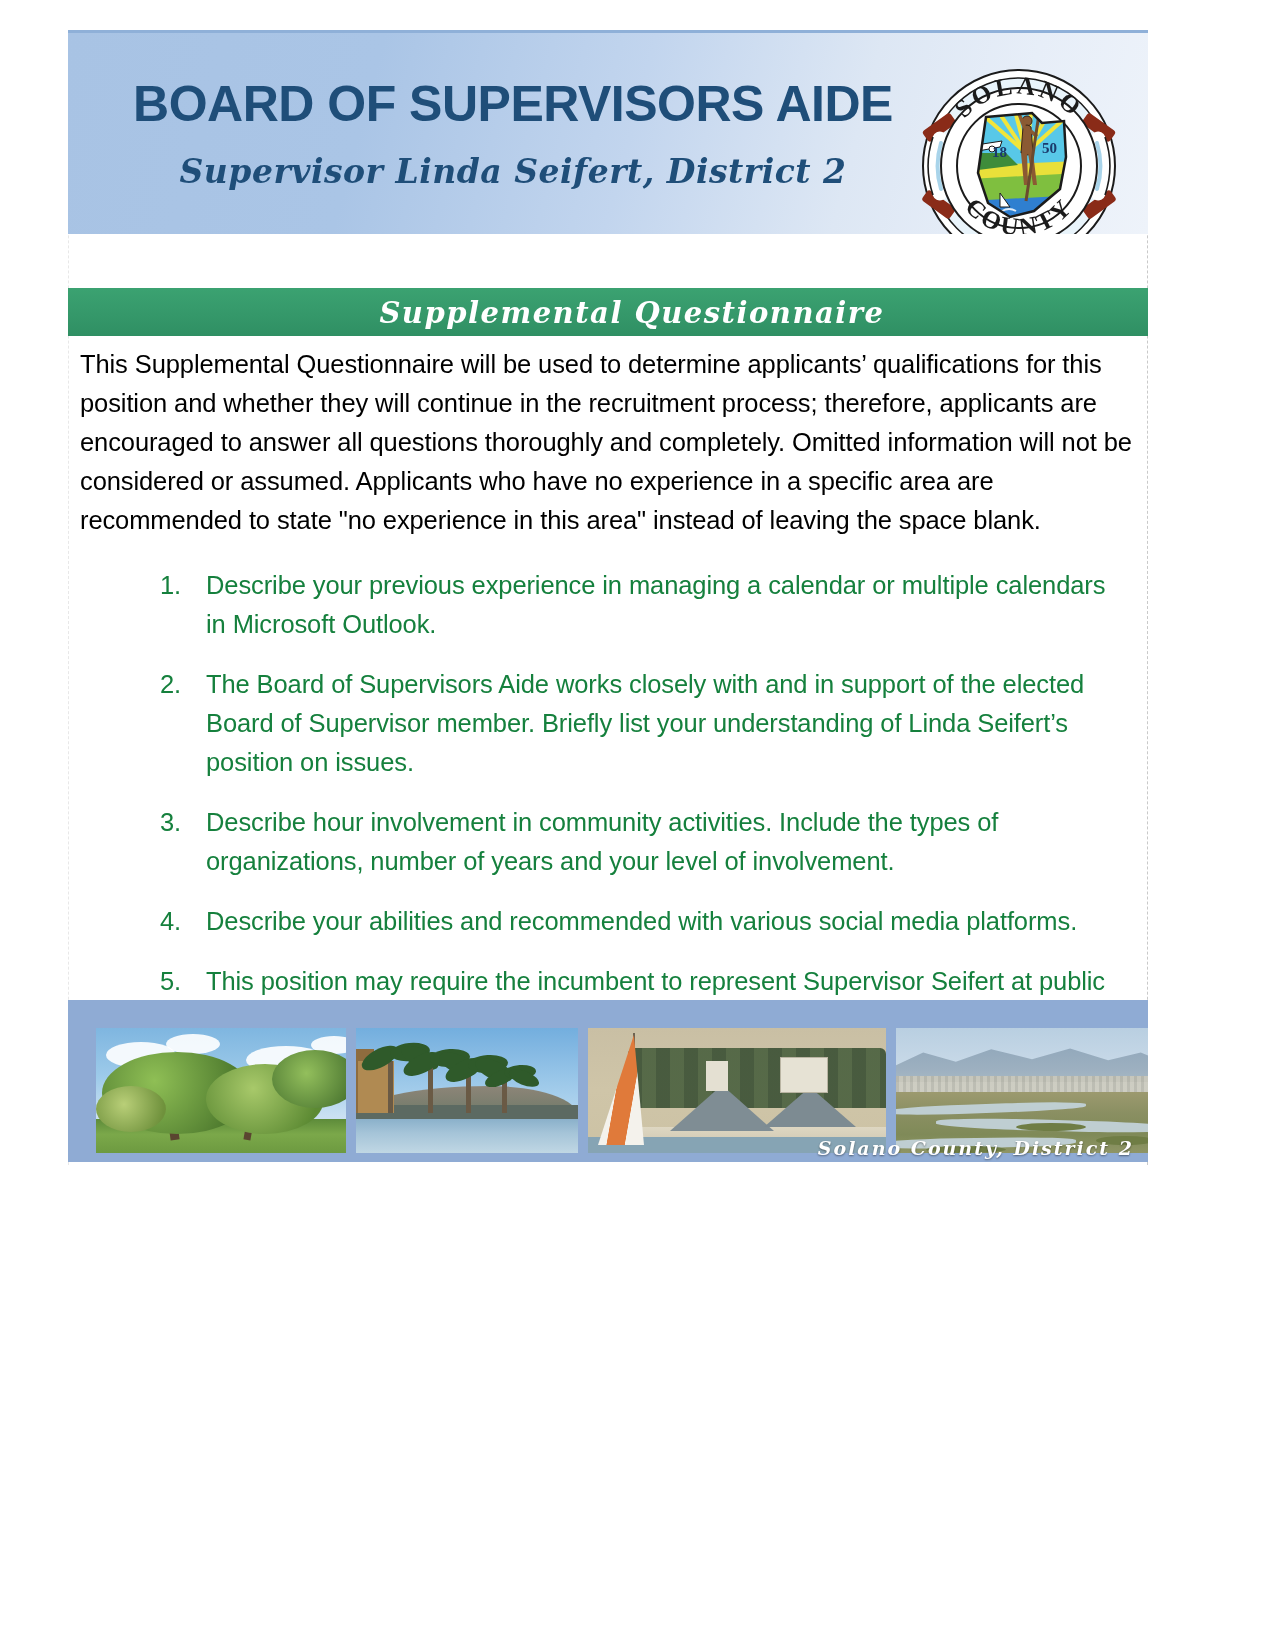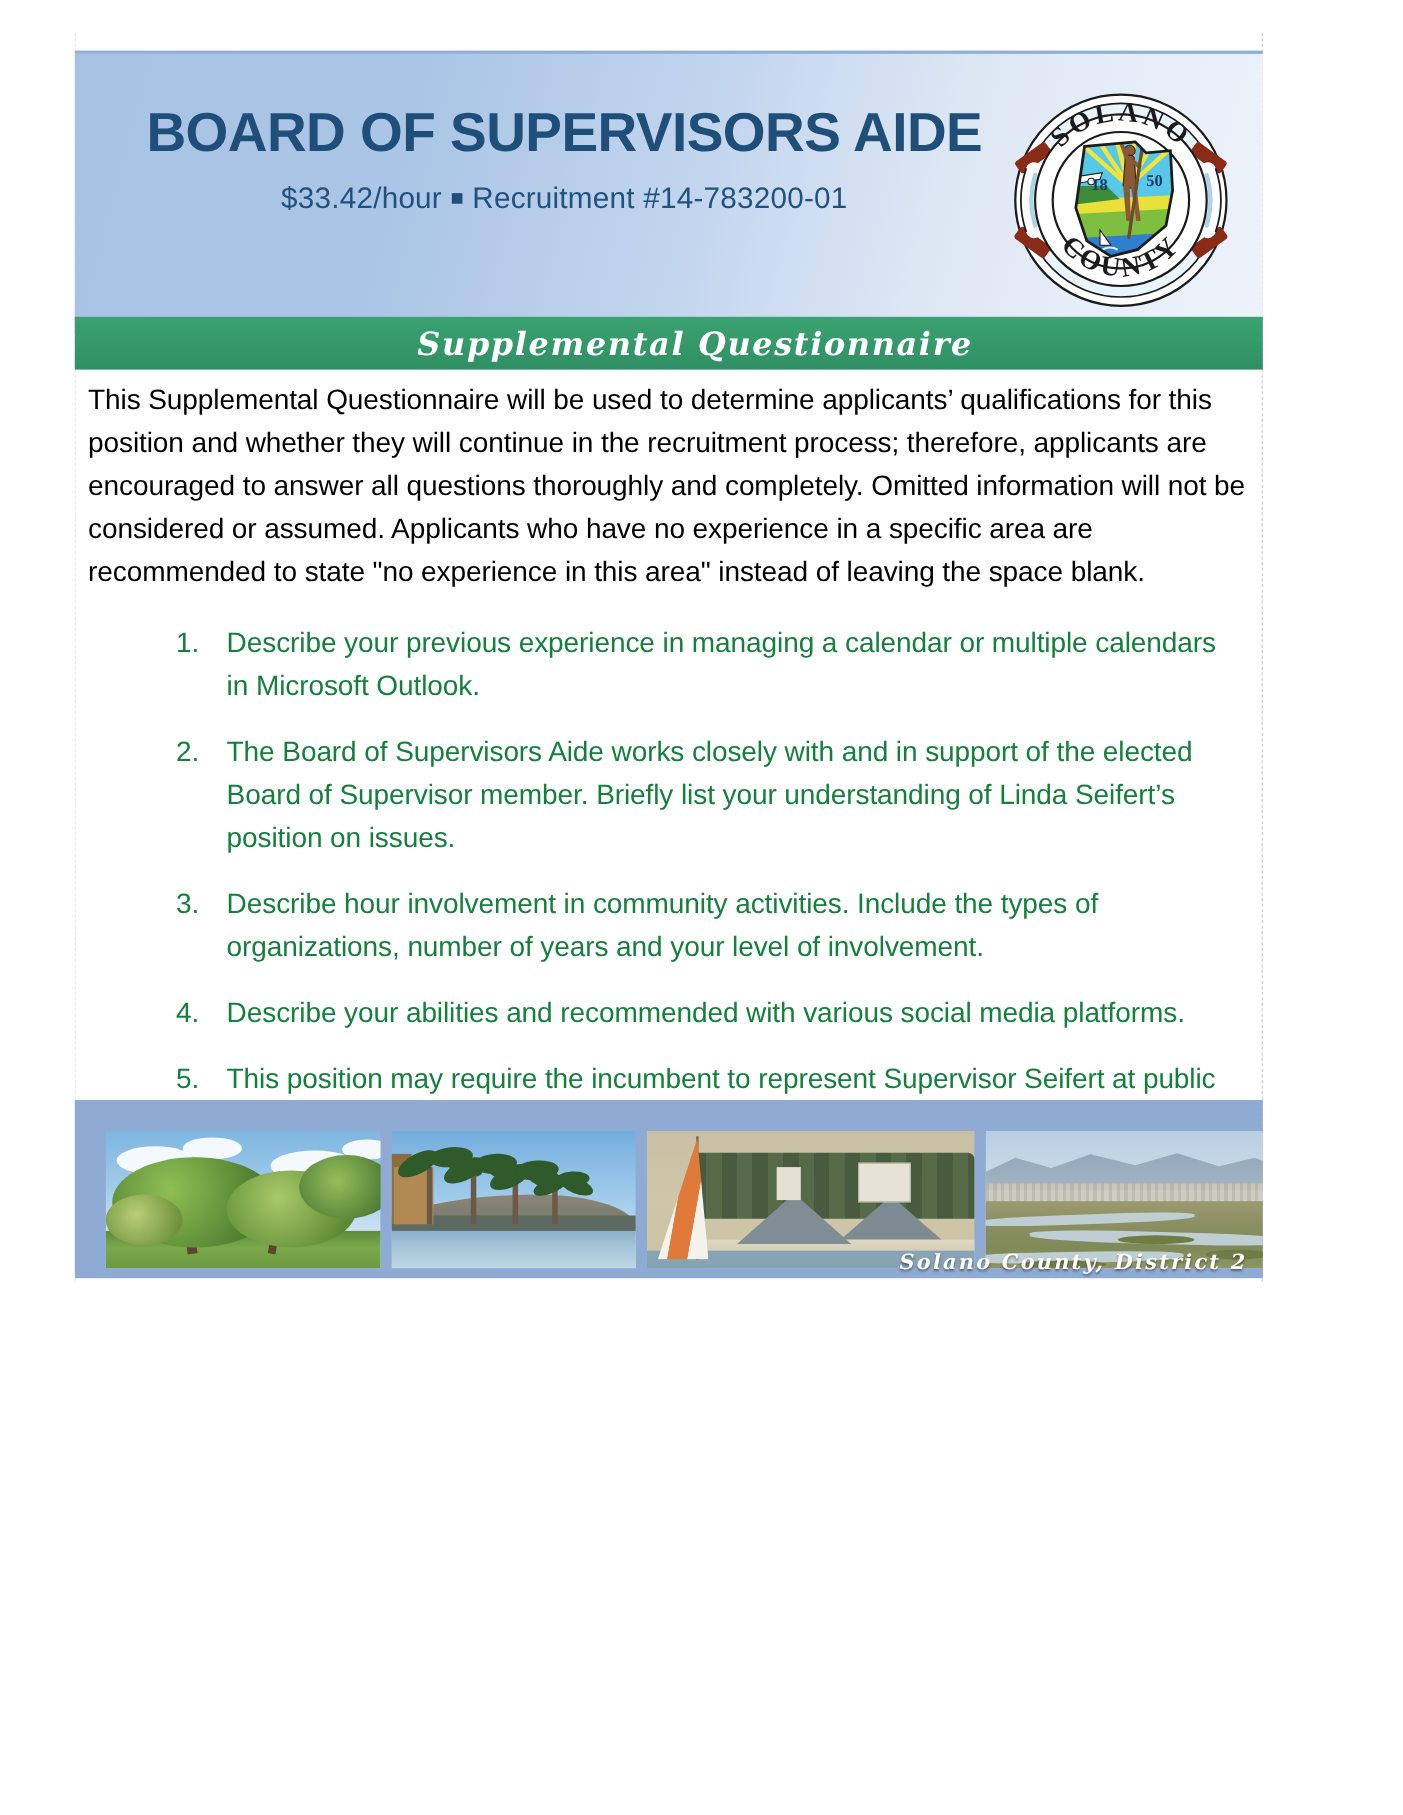--- a/index.html
+++ b/index.html
@@ -33,23 +33,23 @@
     border-right: 1px dashed #c9c9c9;
     border-left: 1px dashed #e8e8e8;
     box-sizing: border-box;
     pointer-events: none;
   }
 
   
   .header-banner {
     position: absolute;
     left: 68px;
-    top: 46px;
+    top: 30px;
     width: 1080px;
-    height: 258px;
+    height: 204px;
     background: linear-gradient(105deg, #a8c3e4 0%, #aac5e6 28%, #c2d5ee 52%, #dde7f4 72%, #e7eef8 86%, #eef3fa 100%);
     border-top: 3px solid #8fb0d8;
     box-sizing: border-box;
     overflow: hidden;
   }
 
   .title-block {
     position: absolute;
     left: 30px;
     top: 46px;
@@ -271,25 +271,21 @@
 <body>
 
 <div class="page">
 
   <div class="content-frame"></div>
 
   <div class="header-banner">
 
     <div class="title-block">
       <div class="main-title">BOARD OF SUPERVISORS AIDE</div>
-      <div class="salary-line">
-        <span>$33.42/hour</span>
-        <span class="sq">■</span>
-        <span>Recruitment #14-783200-01</span>
-      </div>
+      <div class="sub-title">Supervisor Linda Seifert, District 2</div>
     </div>
 
     <div class="seal-wrap">
       <svg width="210" height="210" viewBox="0 0 210 210" xmlns="http://www.w3.org/2000/svg">
         <defs>
           <path id="arcTop" d="M 33,105 A 72,72 0 0 1 177,105"></path>
           <path id="arcBot" d="M 36,105 A 69,69 0 0 0 174,105"></path>
           <clipPath id="shieldClip">
             <path d="M72,56 L118,52 L128,62 L150,60 L152,96 L146,128 L120,150 L96,156 L74,142 L64,112 Z"></path>
           </clipPath>

